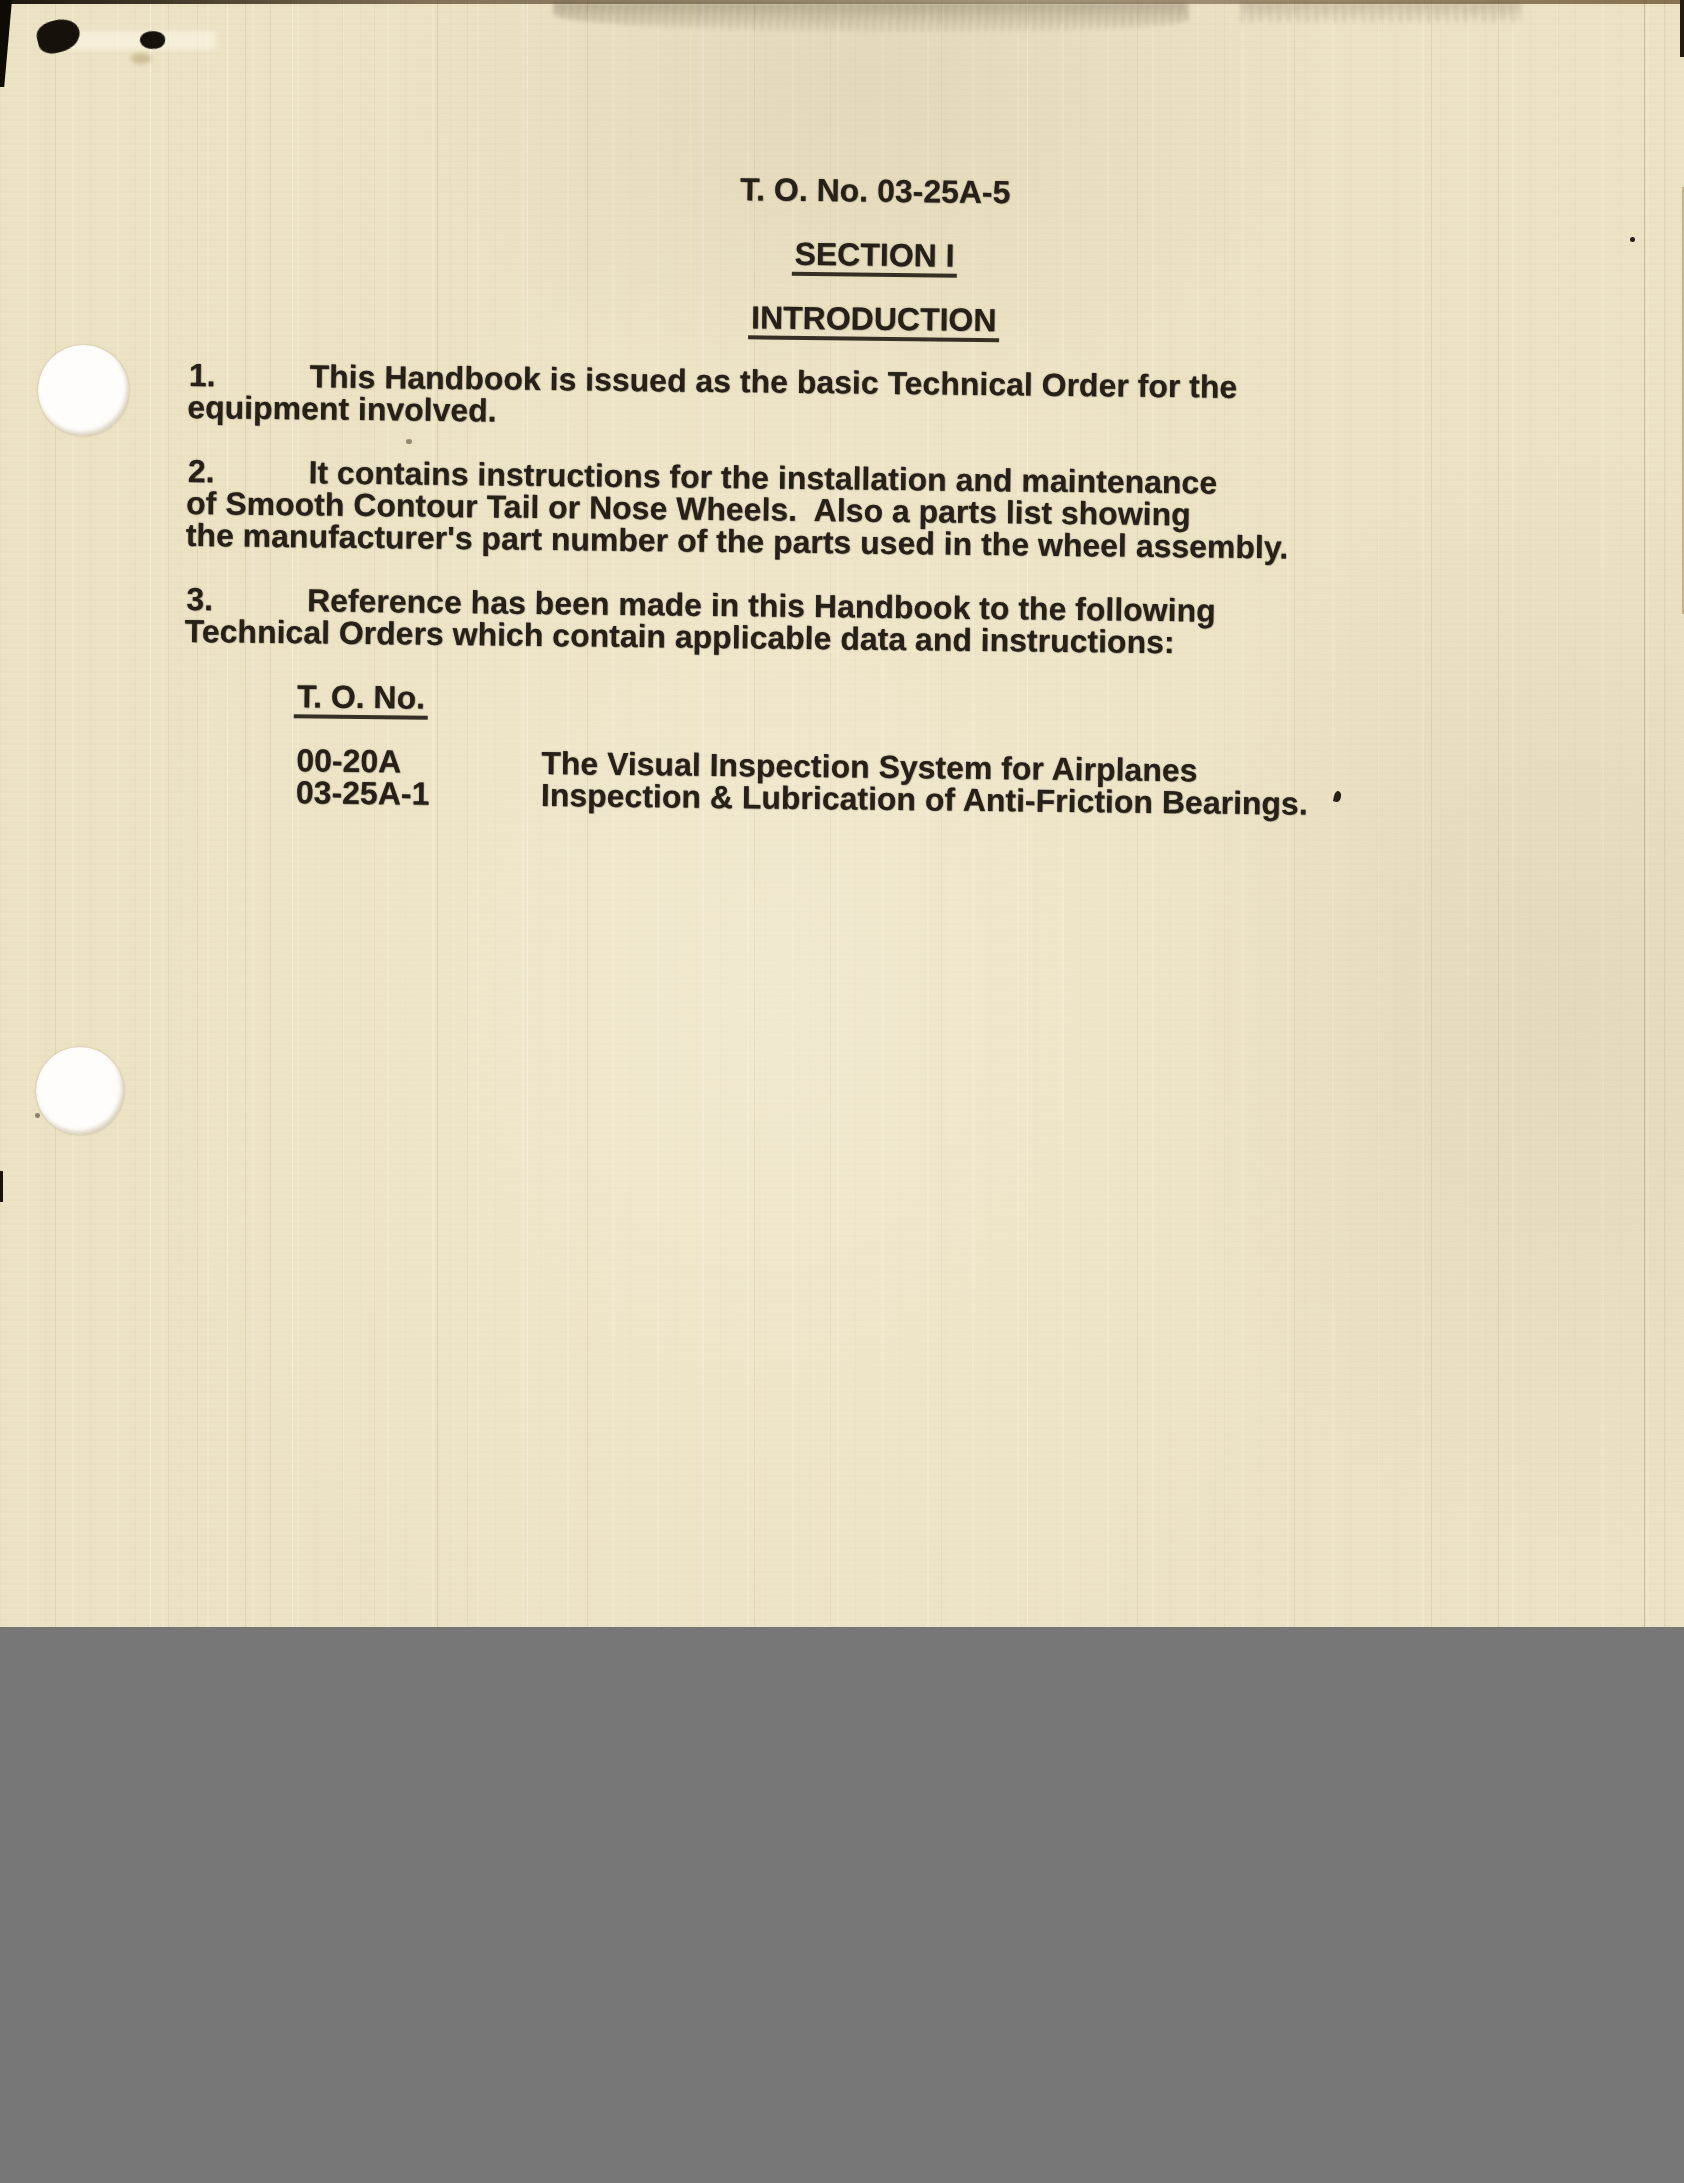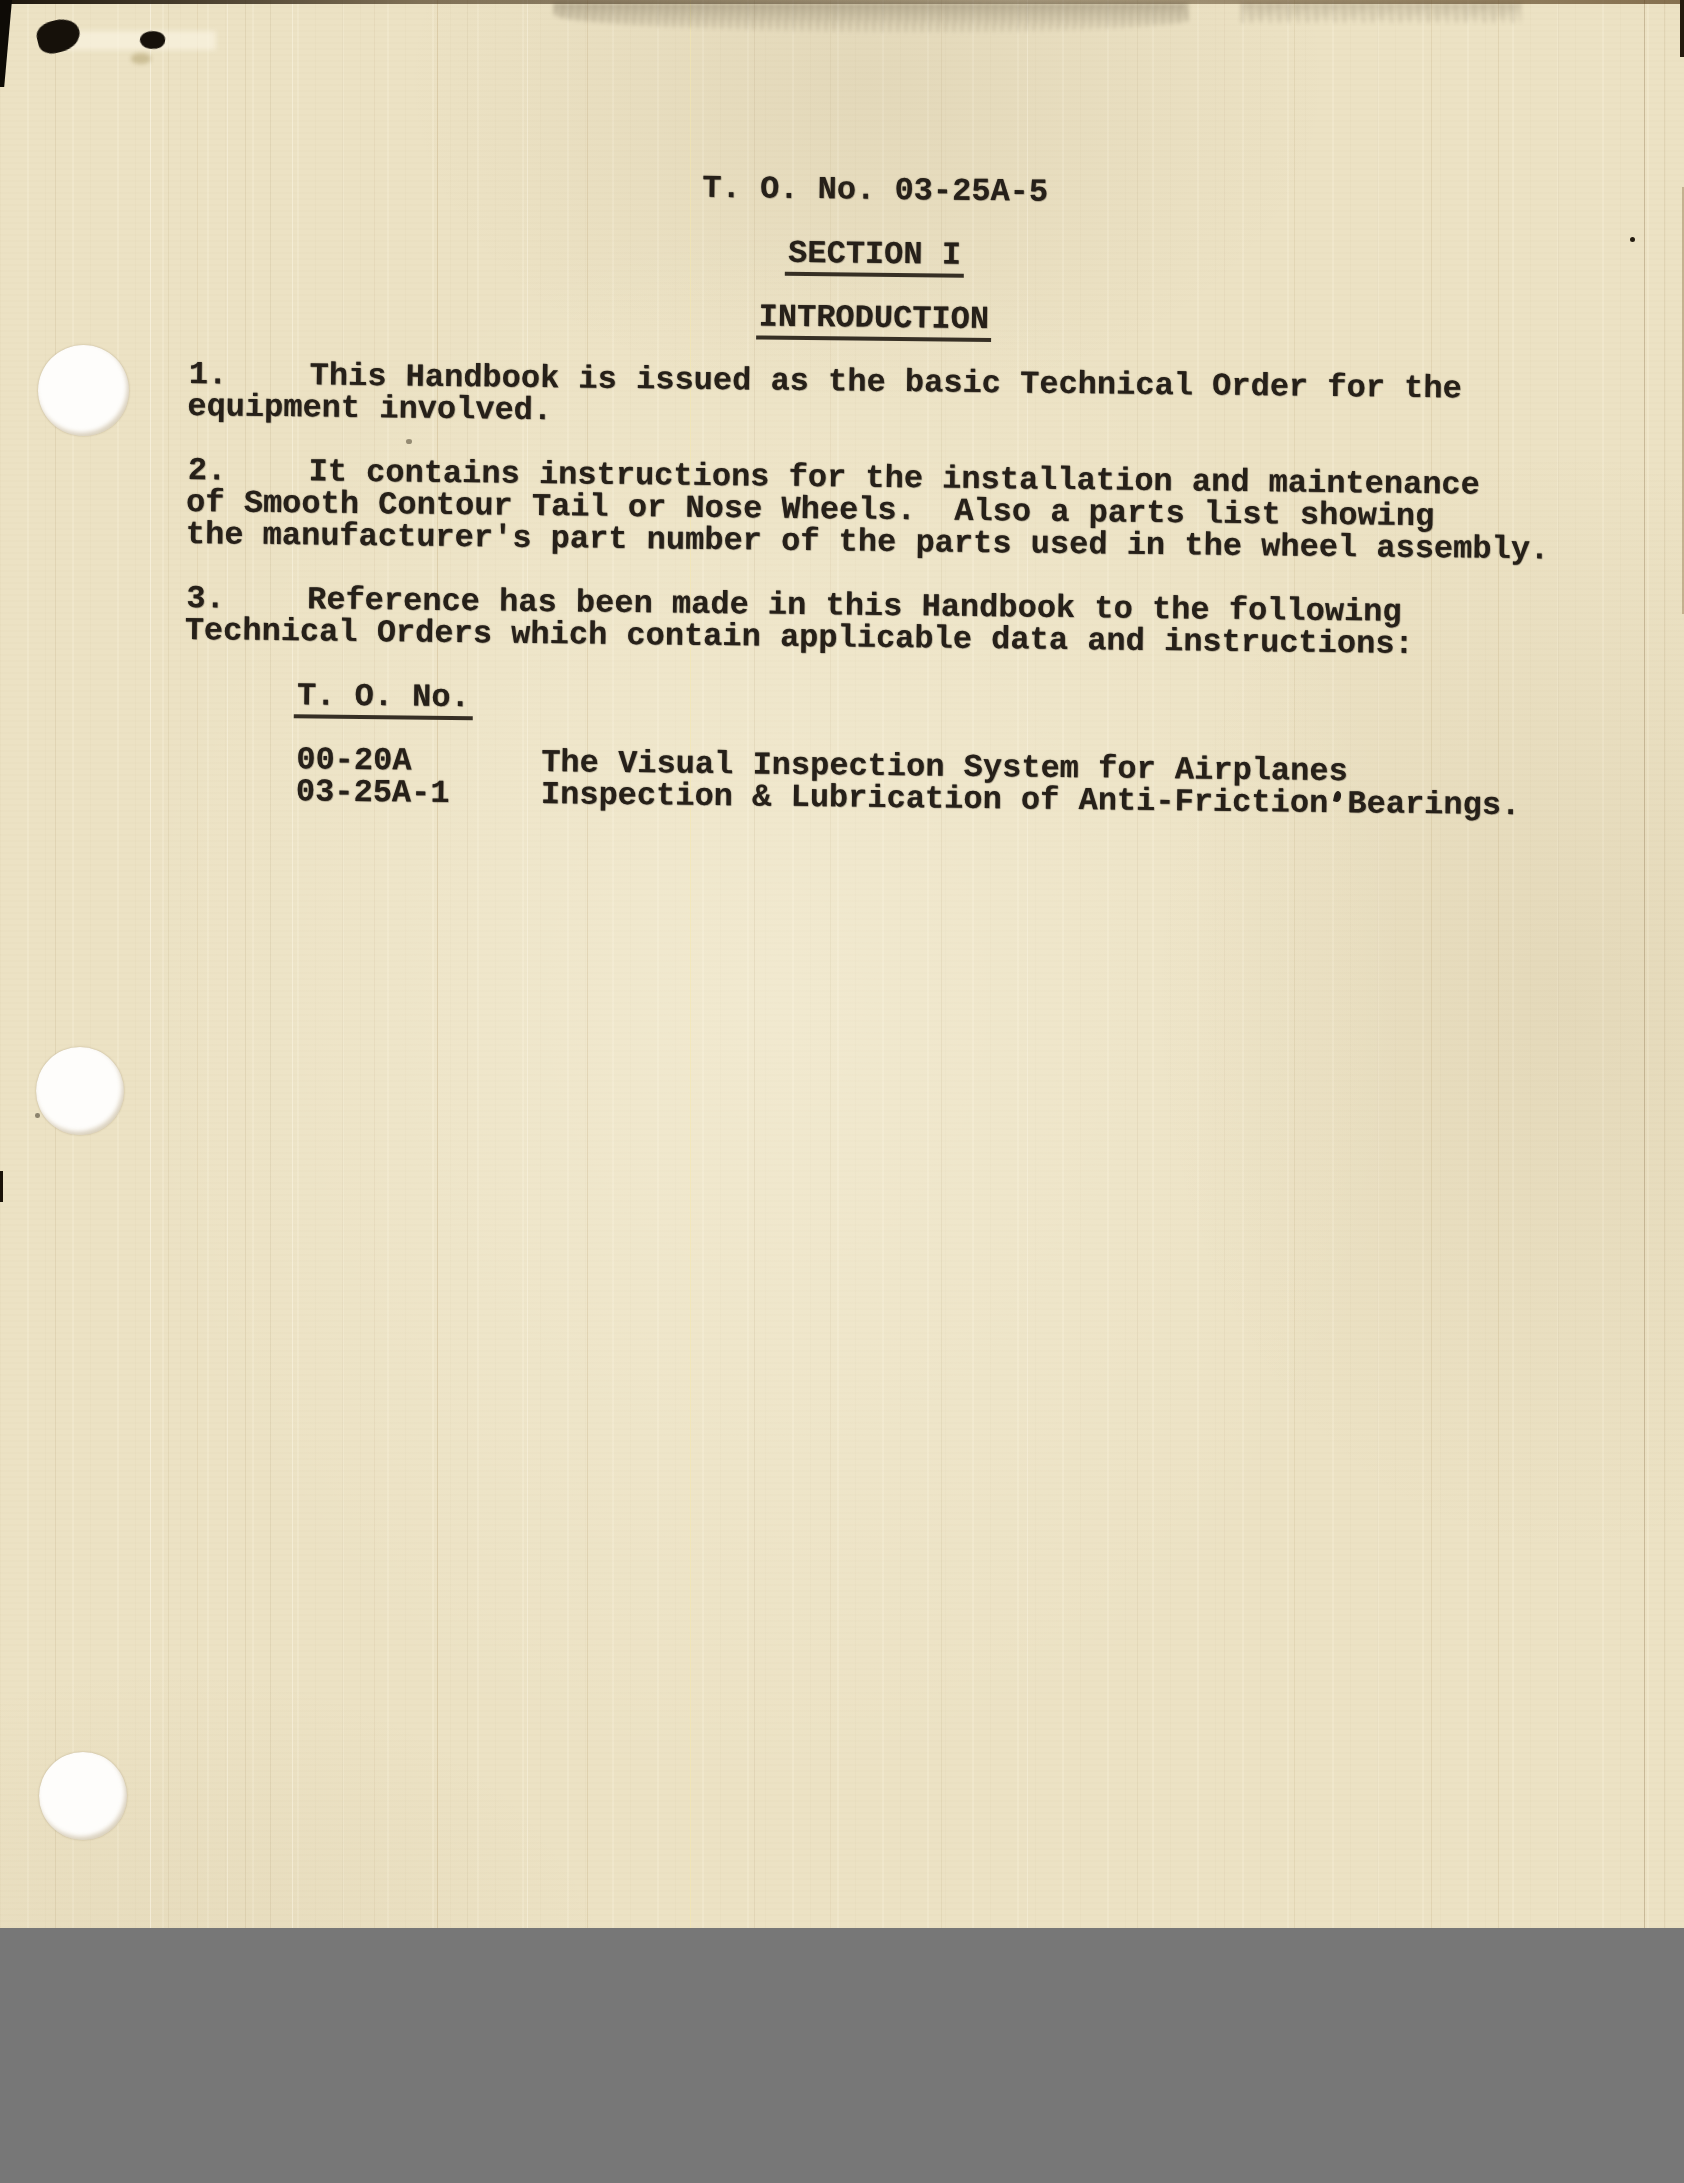--- a/index.html
+++ b/index.html
@@ -1,28 +1,28 @@
 <!DOCTYPE html>
 <html style="font-size:10.7px"><head>
 <meta charset="utf-8">
 <style>
   html,body{margin:0;padding:0;background:#777;}
   .page{
     position:relative;
-    width:1685px;height:1928px;
+    width:1685px;height:1627px;
     overflow:hidden;
     background-color:#ece2c4;
     background-image:
       radial-gradient(867px 1067px at 767px 1001px, rgba(255,252,238,0.28), rgba(255,252,238,0) 75%),
       radial-gradient(600px 800px at 1568px 1001px, rgba(125,98,55,0.07), rgba(125,98,55,0) 70%),
       radial-gradient(667px 467px at 867px 80px, rgba(110,90,55,0.07), rgba(110,90,55,0) 70%),
       radial-gradient(667px 534px at 167px 2035px, rgba(125,98,55,0.06), rgba(125,98,55,0) 70%),
       repeating-linear-gradient(90deg, rgba(160,135,90,0.035) 0 1.3px, rgba(160,135,90,0) 1.3px 27px, rgba(255,250,232,0.20) 27px 29px, rgba(160,135,90,0) 29px 45px),
       repeating-linear-gradient(0deg, rgba(160,140,95,0.025) 0 2px, rgba(160,140,95,0) 2px 6px);
-    font-family:Liberation Mono, monospace;
+    font-family:Liberation Sans, sans-serif;
   }
   
   .vline{position:absolute;top:0;bottom:0;}
   
   .typed{
     position:absolute;left:190px;top:167px;width:1371px;
     color:#262019;
     font-weight:bold;
     font-size:32px;line-height:32px;
     transform:rotate(0.65deg);

